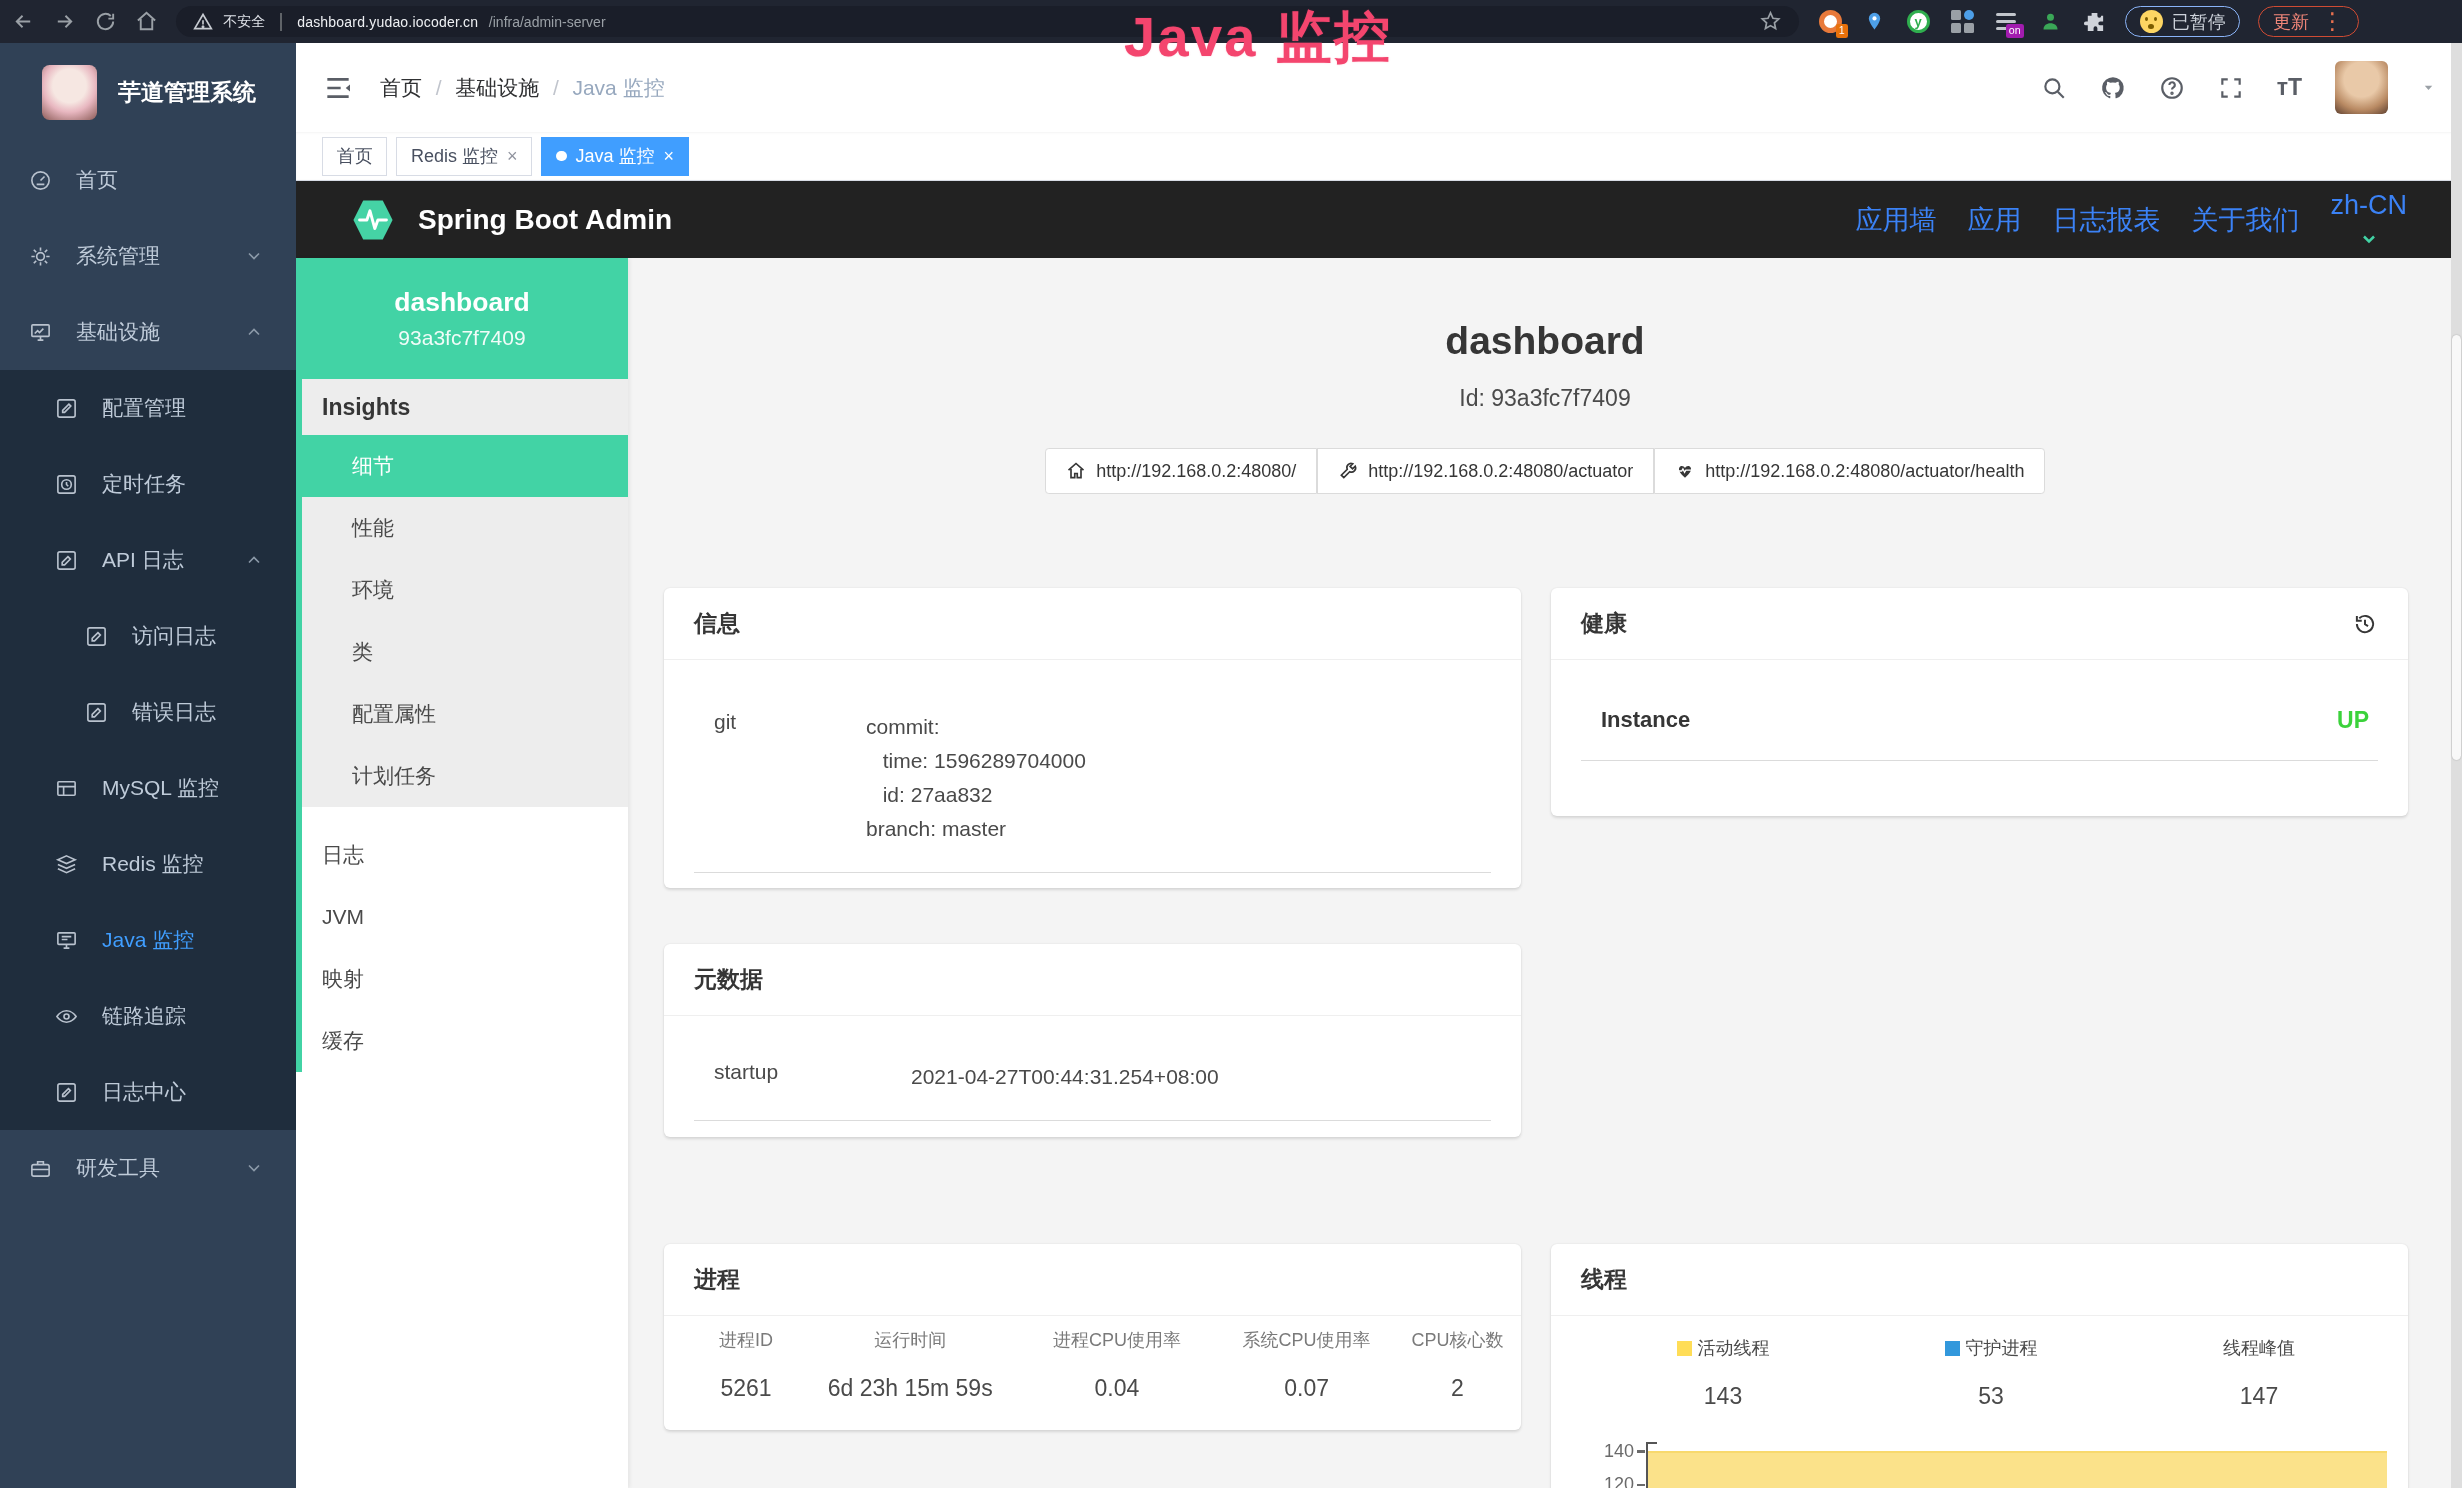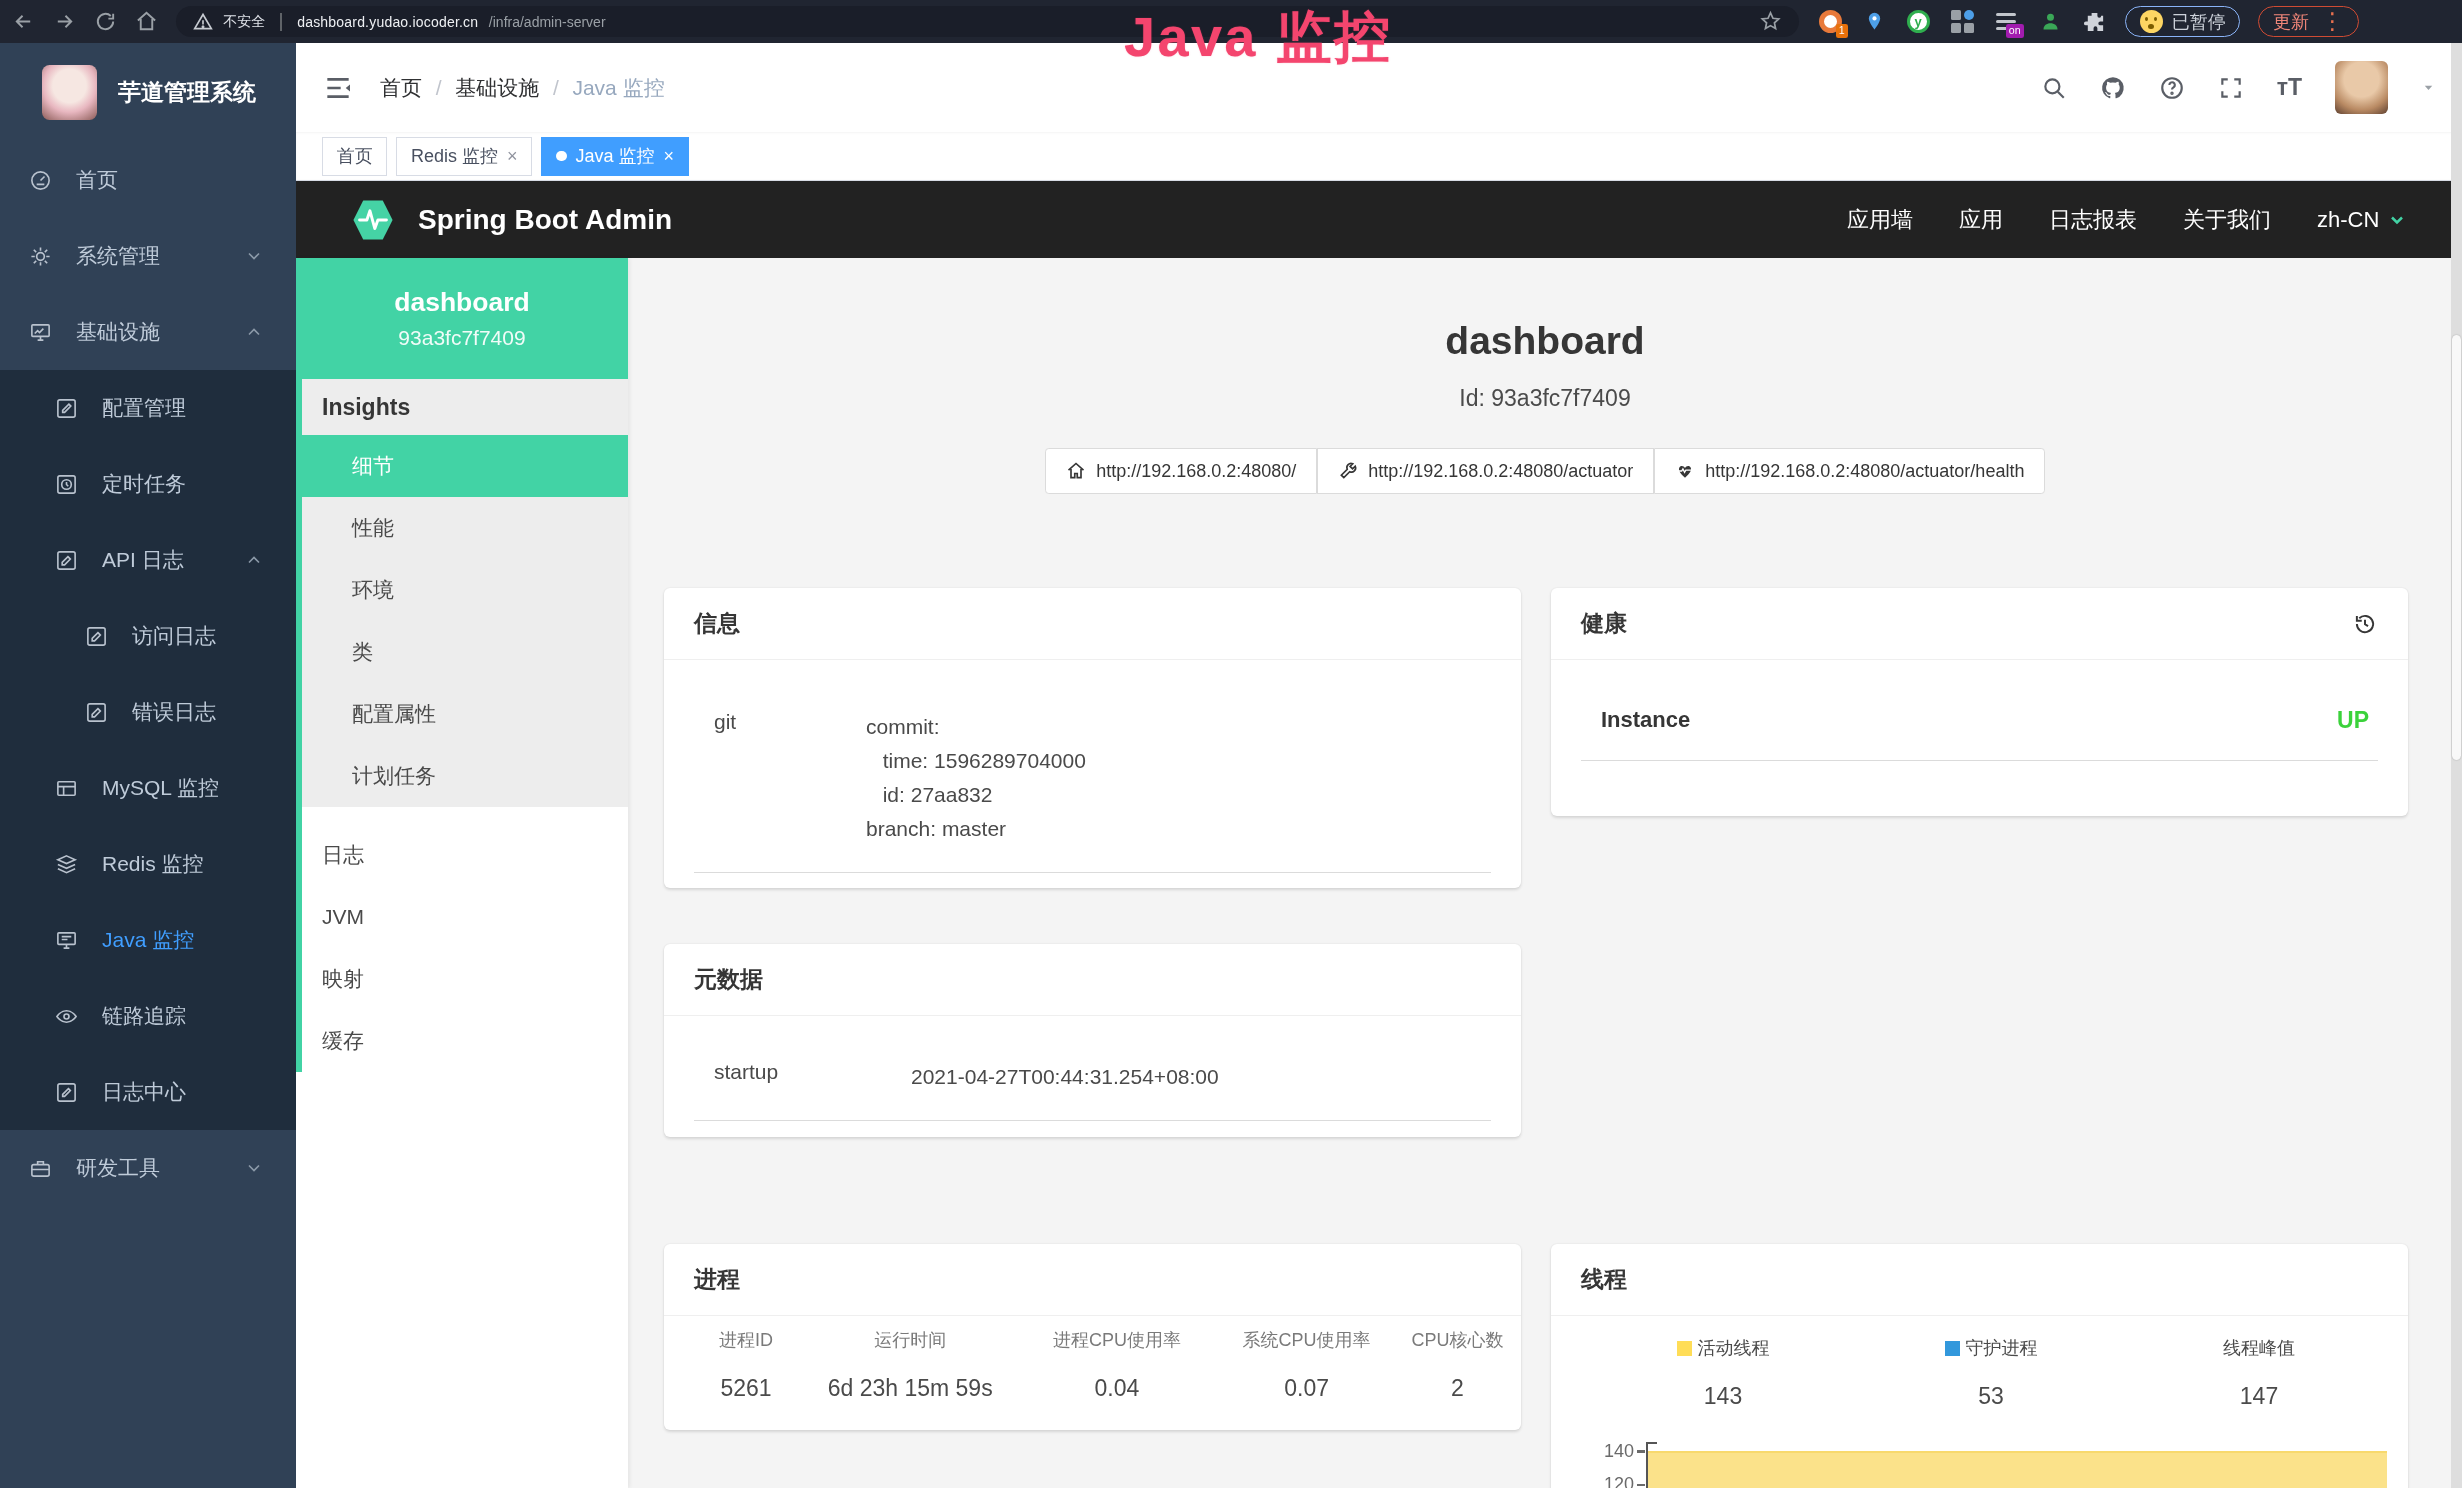--- a/index.html
+++ b/index.html
@@ -81,23 +81,23 @@
   .tag{height:39px;display:flex;align-items:center;gap:9px;padding:0 13.7px;border:0.8px solid #d8dce5;
        background:#fff;color:#495060;font-size:18px;cursor:pointer;}
   .tag .x::before{content:"×";font-size:18px;color:#90939e;}
   .tag.active{background:#409eff;border-color:#409eff;color:#fff;}
   .tag.active .x::before{color:#fff;}
   .tag .dot{width:10.6px;height:10.6px;border-radius:50%;background:#fff;}
 
   .sba-header{height:77px;background:#222;display:flex;align-items:center;padding:0 55px;}
   .sba-logo{width:44px;height:44px;flex:0 0 auto;}
   .sba-title{color:#fff;font-weight:bold;font-size:28px;margin-left:23px;}
-  .sba-nav{margin-left:auto;display:flex;align-items:center;gap:46px;font-size:22px;color:#ffffff;}
+  .sba-nav{margin-left:auto;display:flex;align-items:center;gap:31px;font-size:27px;color:#3b82f6;}
   .sba-nav .nav-item{cursor:pointer;}
-  .lang{display:flex;align-items:center;gap:7.6px;}
+  .lang{display:flex;align-items:center;gap:7.6px;flex-direction:column;}
   .chev-green{width:20px;height:20px;color:#42d3a5;}
 
   .sba-row{flex:1;display:flex;min-height:0;}
   .sba-sidebar{width:332px;flex:0 0 332px;background:#fff;box-shadow:1.5px 0 3.8px rgba(0,0,0,.06);
                display:flex;flex-direction:column;z-index:5;}
   .sba-instance{height:121px;background:#42d3a5;color:#fff;display:flex;flex-direction:column;
                 align-items:center;justify-content:center;gap:7.6px;}
   .sba-instance .name{font-size:26.5px;font-weight:bold;}
   .sba-instance .iid{font-size:21px;color:rgba(255,255,255,.92);}
   .sba-menu{border-left:6px solid #42d3a5;}

